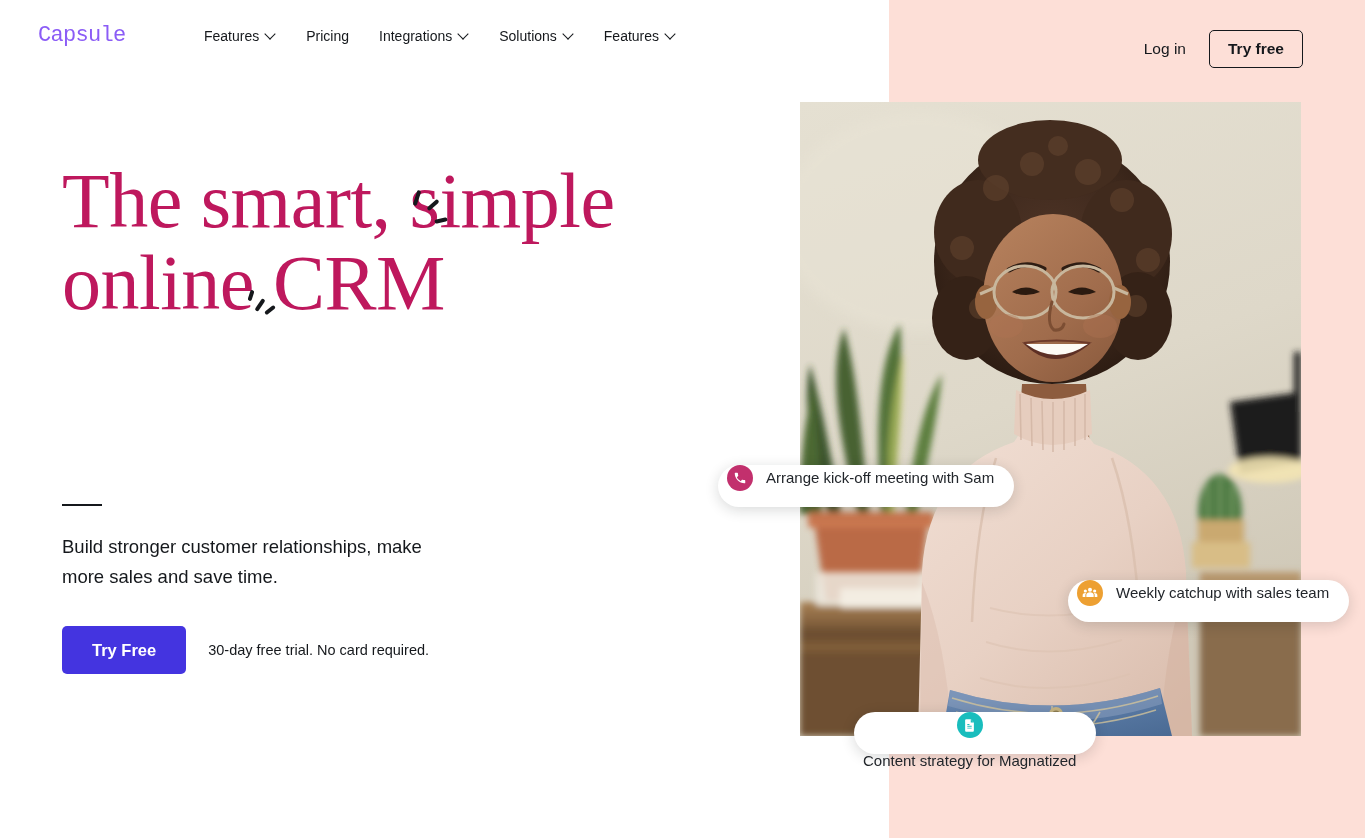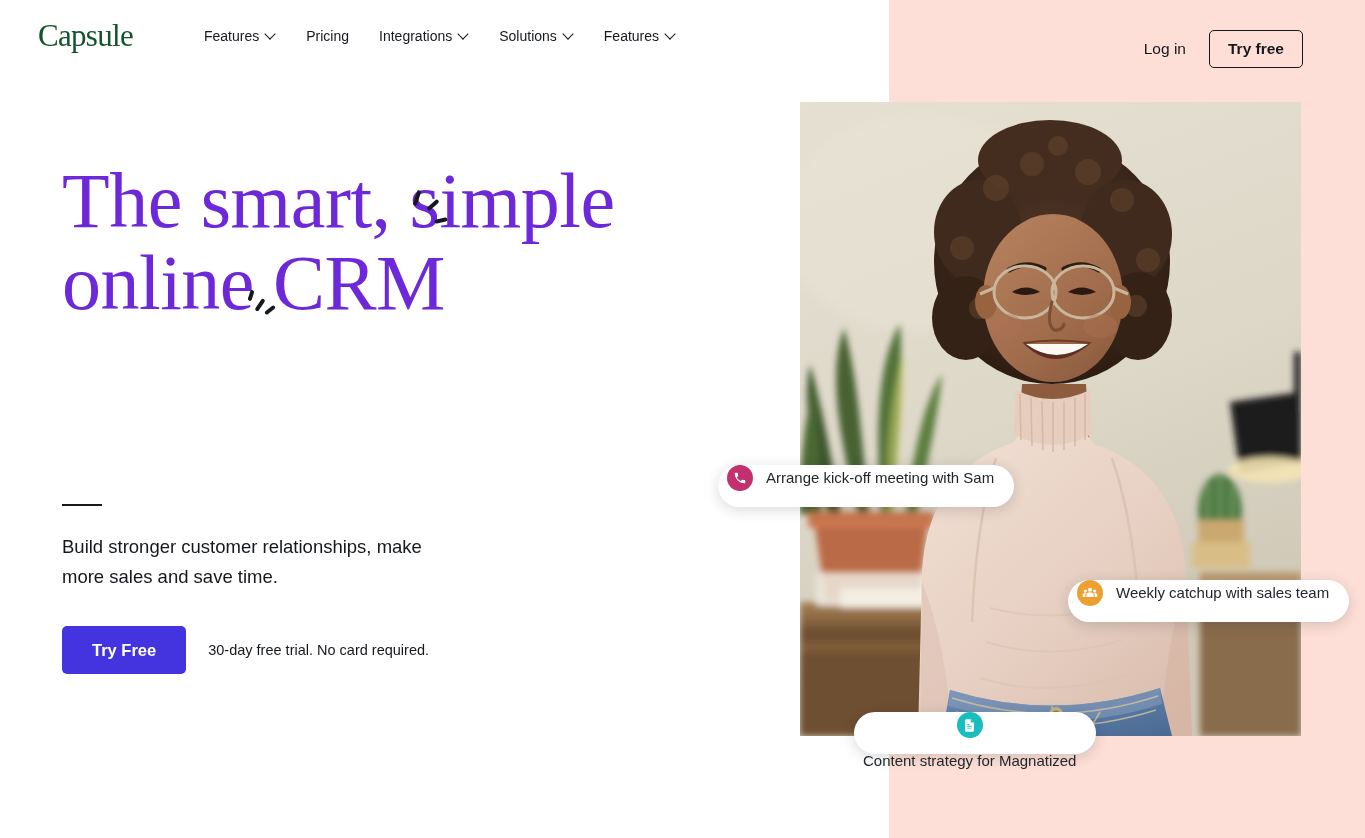--- a/index.html
+++ b/index.html
@@ -42,25 +42,25 @@
     height: 72px;
     display: flex;
     align-items: center;
     z-index: 30;
   }
 
   .brand {
     position: absolute;
     left: 38px;
     top: 18px;
-    font-family: Liberation Serif, serif;
-    font-size: 31px;
+    font-family: Liberation Mono, monospace;
+    font-size: 22px;
     font-weight: 400;
     letter-spacing: -0.7px;
-    color: #14532d;
+    color: #8b5cf6;
     line-height: 36px;
     white-space: nowrap;
   }
 
   .nav-links {
     position: absolute;
     left: 204px;
     top: 22px;
     display: flex;
     align-items: center;
@@ -136,21 +136,21 @@
     top: 160px;
     width: 660px;
     z-index: 20;
   }
 
   .headline {
     font-family: "Liberation Serif", serif;
     font-size: 78px;
     line-height: 82px;
     font-weight: 400;
-    color: #6d28d9;
+    color: #be185d;
     letter-spacing: -0.5px;
     position: relative;
     white-space: pre-line;
   }
   .headline .line2 { position: relative; display: inline-block; }
 
   
   .spark {
     position: absolute;
     background: #15181c;

